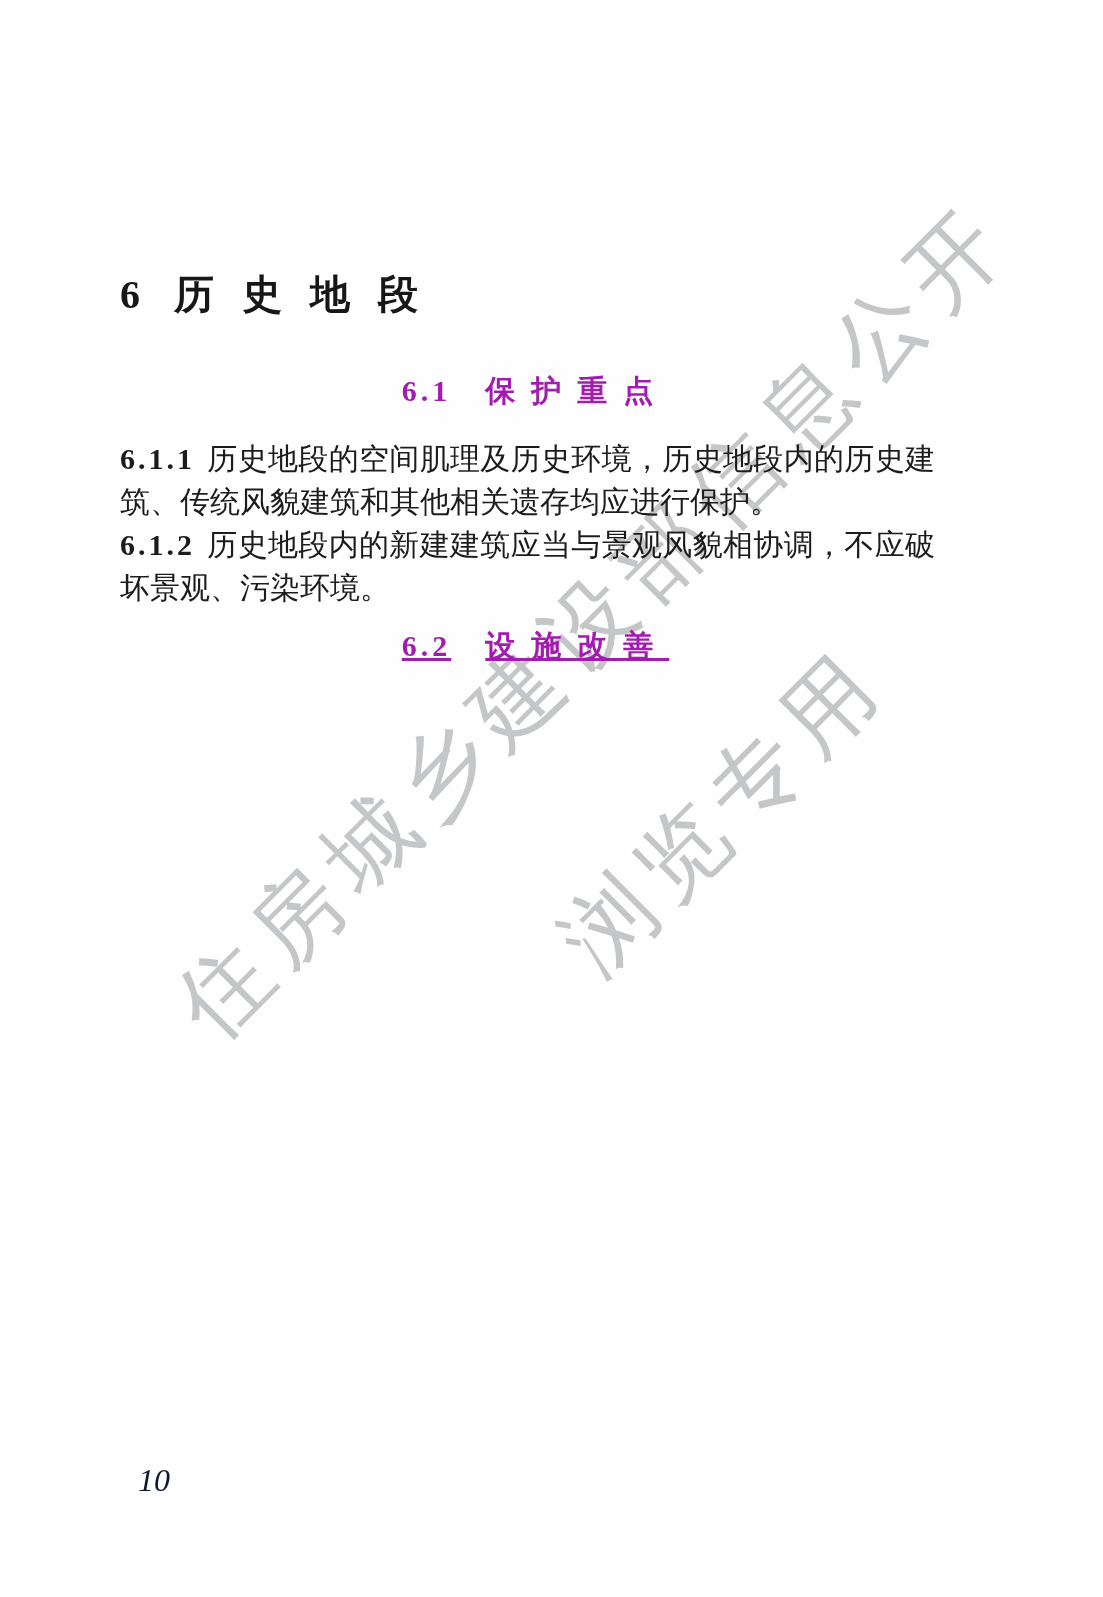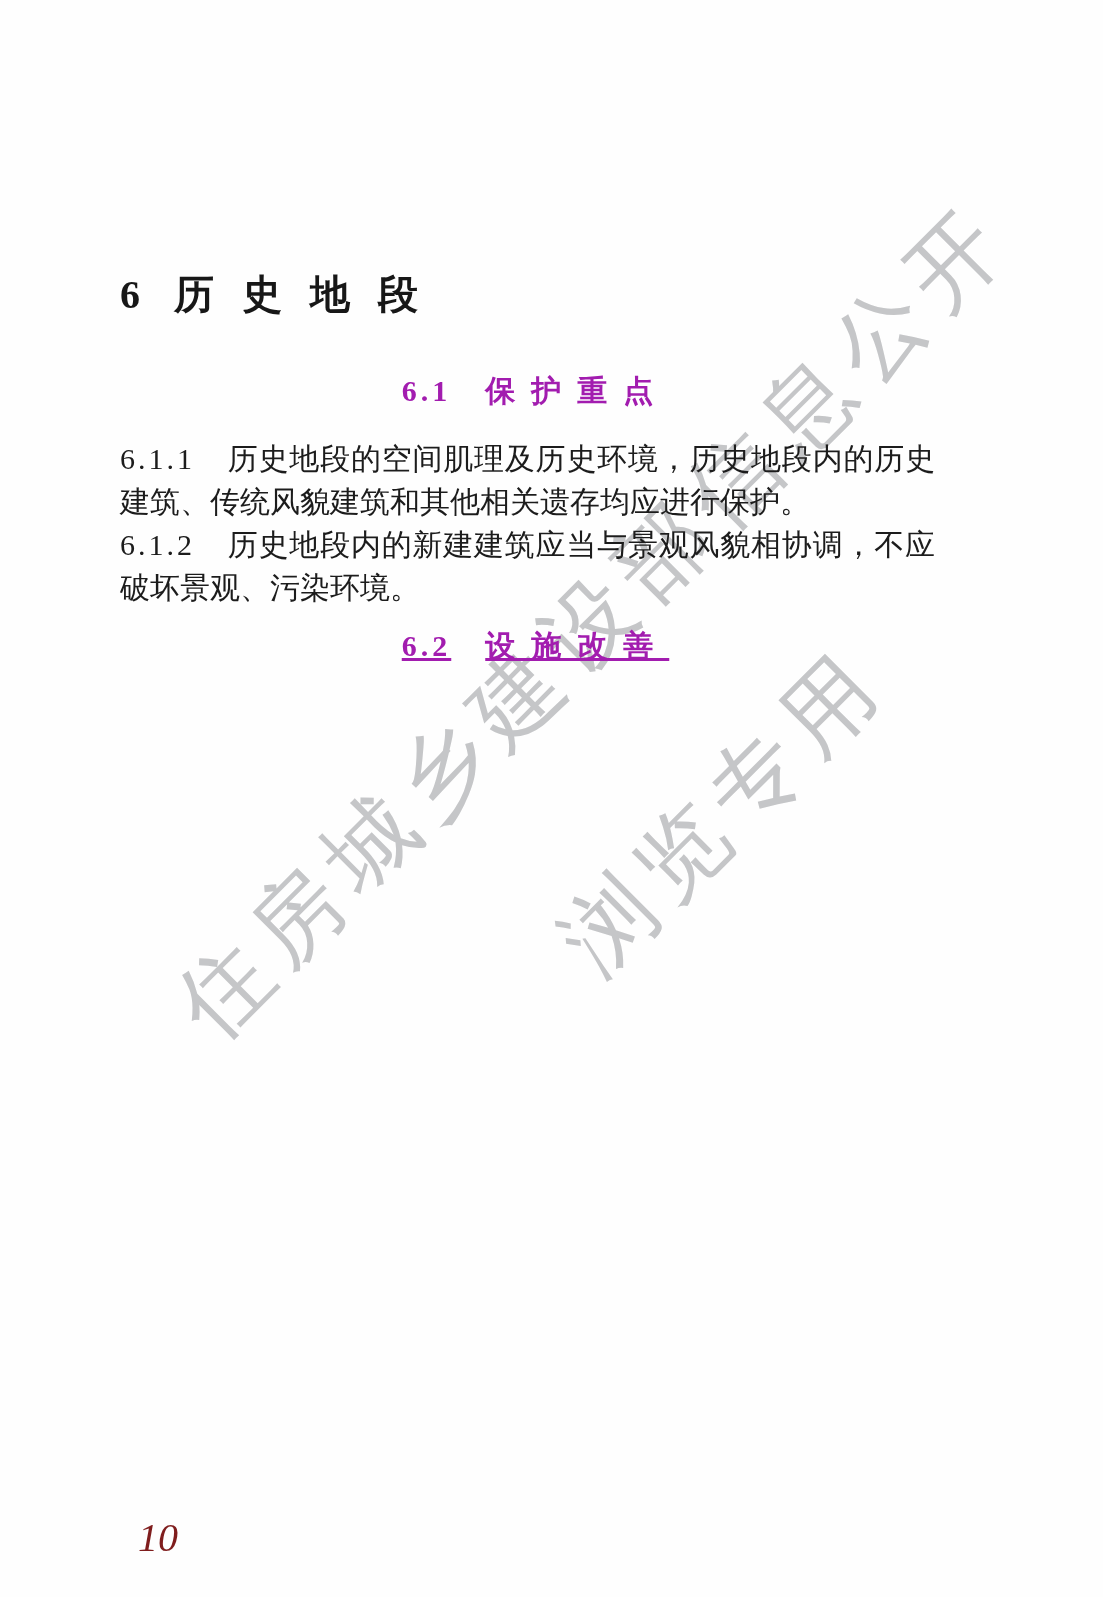--- a/index.html
+++ b/index.html
@@ -63,32 +63,32 @@
   .sec-title { letter-spacing: 16px; margin-right: -16px; }
 
   .clauses {
     font-size: 30px;
     line-height: 43px;
     text-align: justify;
   }
   .clauses.first { margin-top: 29px; }
   .clauses.second { margin-top: 30px; }
   p.clause { margin: 0; }
-  .cl-no { font-weight: normal; letter-spacing: 3px; margin-right: 32px; }
+  .cl-no { font-weight: bold; letter-spacing: 3px; margin-right: 12px; }
 
   
   .pageno {
     position: absolute;
     left: 138px;
-    top: 1520px;
+    top: 1462px;
     z-index: 1;
-    font-size: 40px;
+    font-size: 32px;
     line-height: 36px;
     font-style: italic;
-    color: #7f1d1d;
+    color: #0f172a;
     font-family: "Liberation Serif", "DejaVu Serif", serif;
   }
 </style>
 </head>
 <body>
 
 <div class="page">
 
   <div class="watermark-layer" aria-hidden="true">
     <div class="wm wm1" style="color: rgb(197, 198, 200);">住房城乡建设部信息公开</div>

